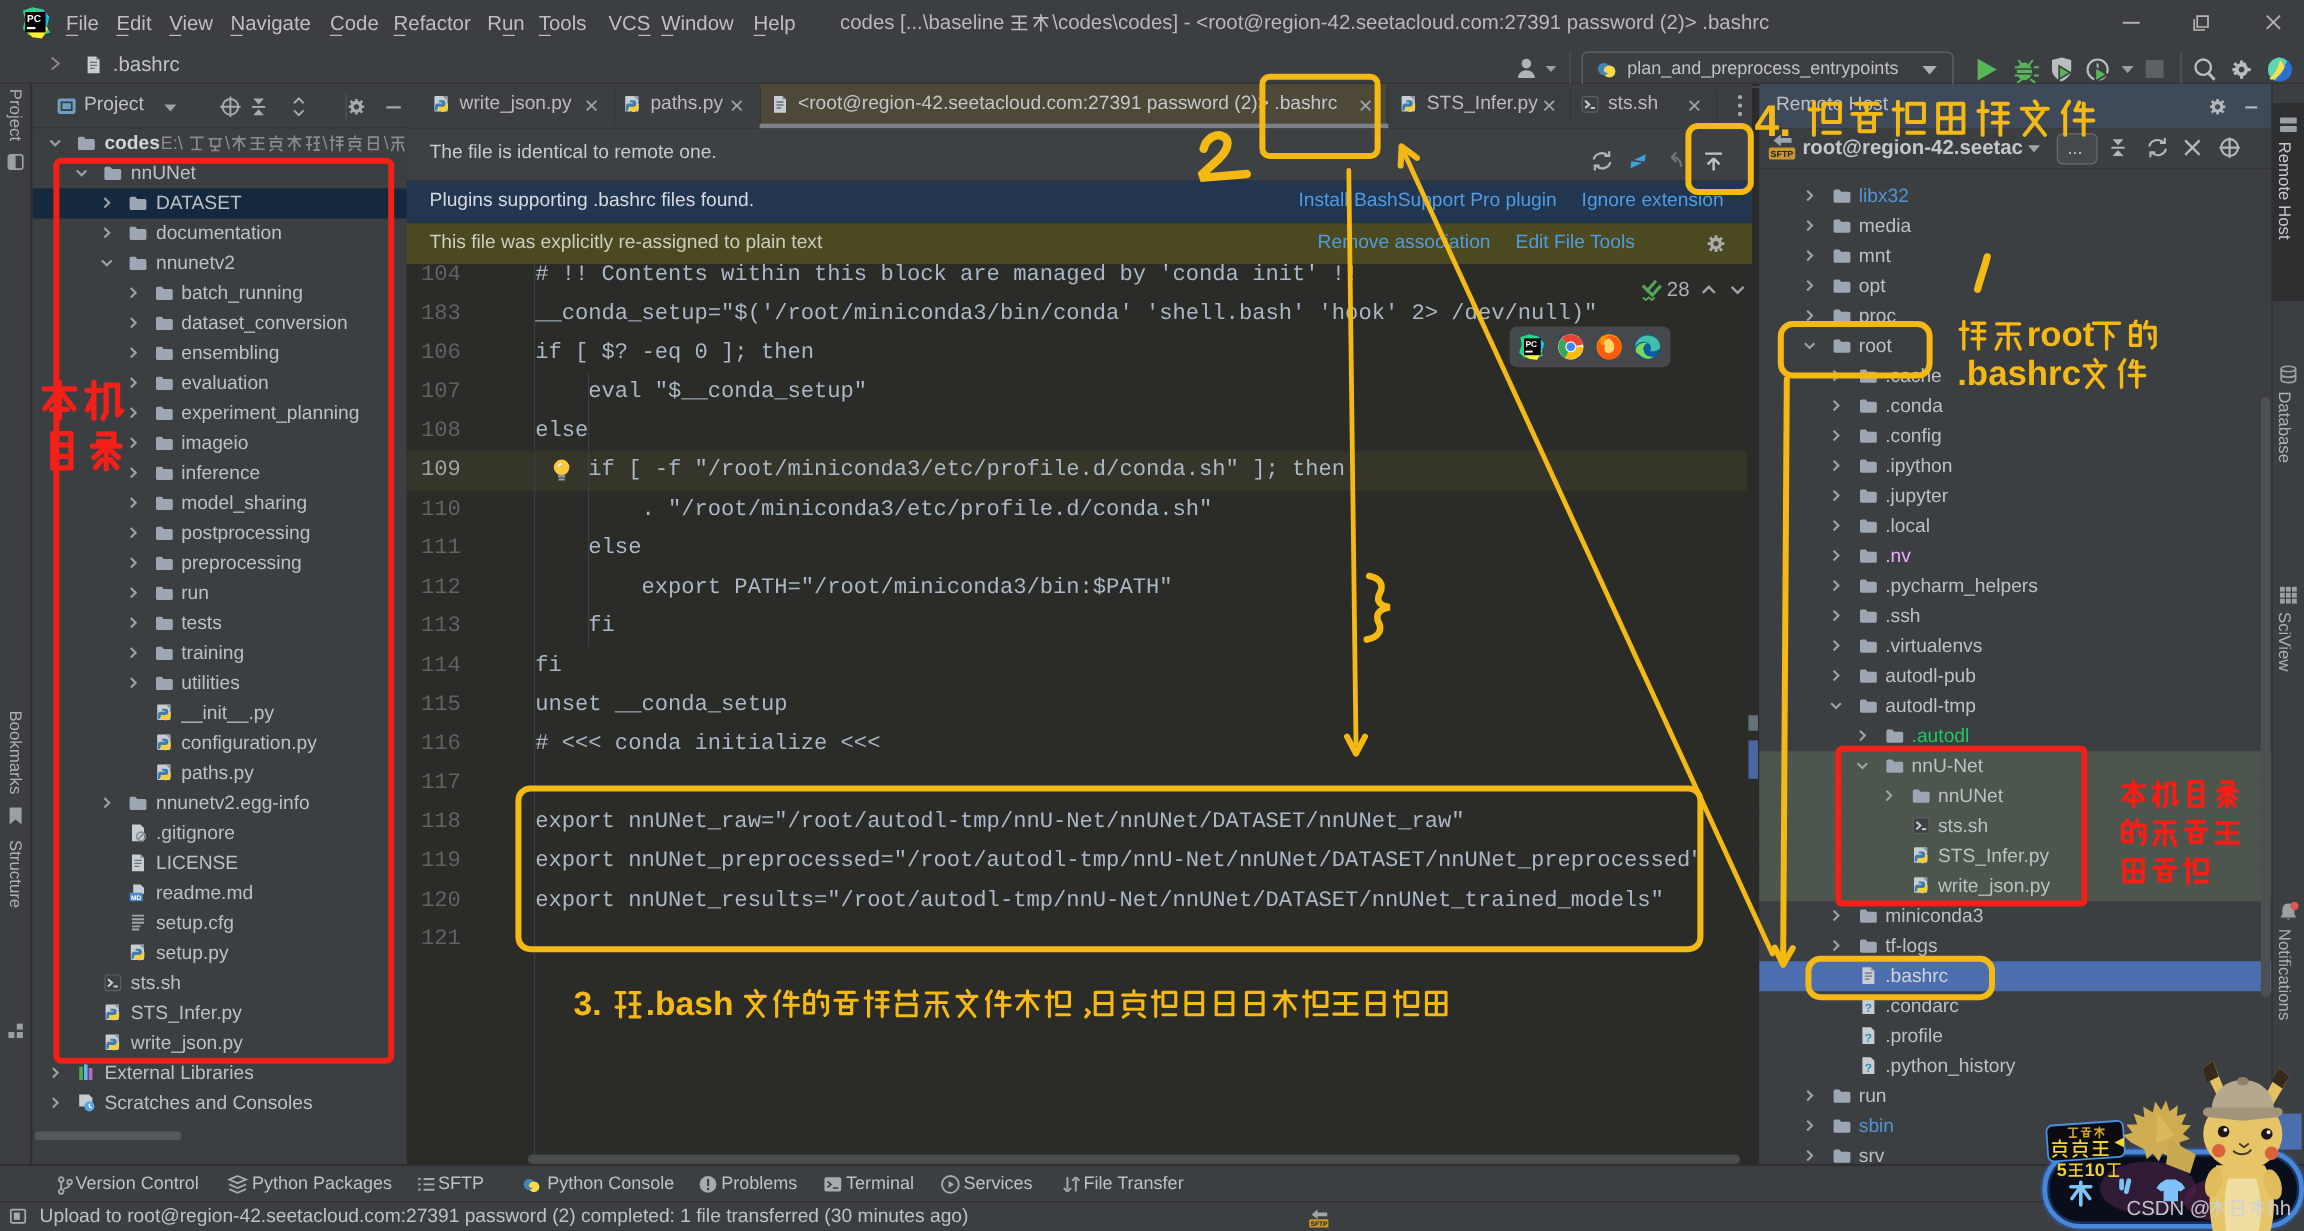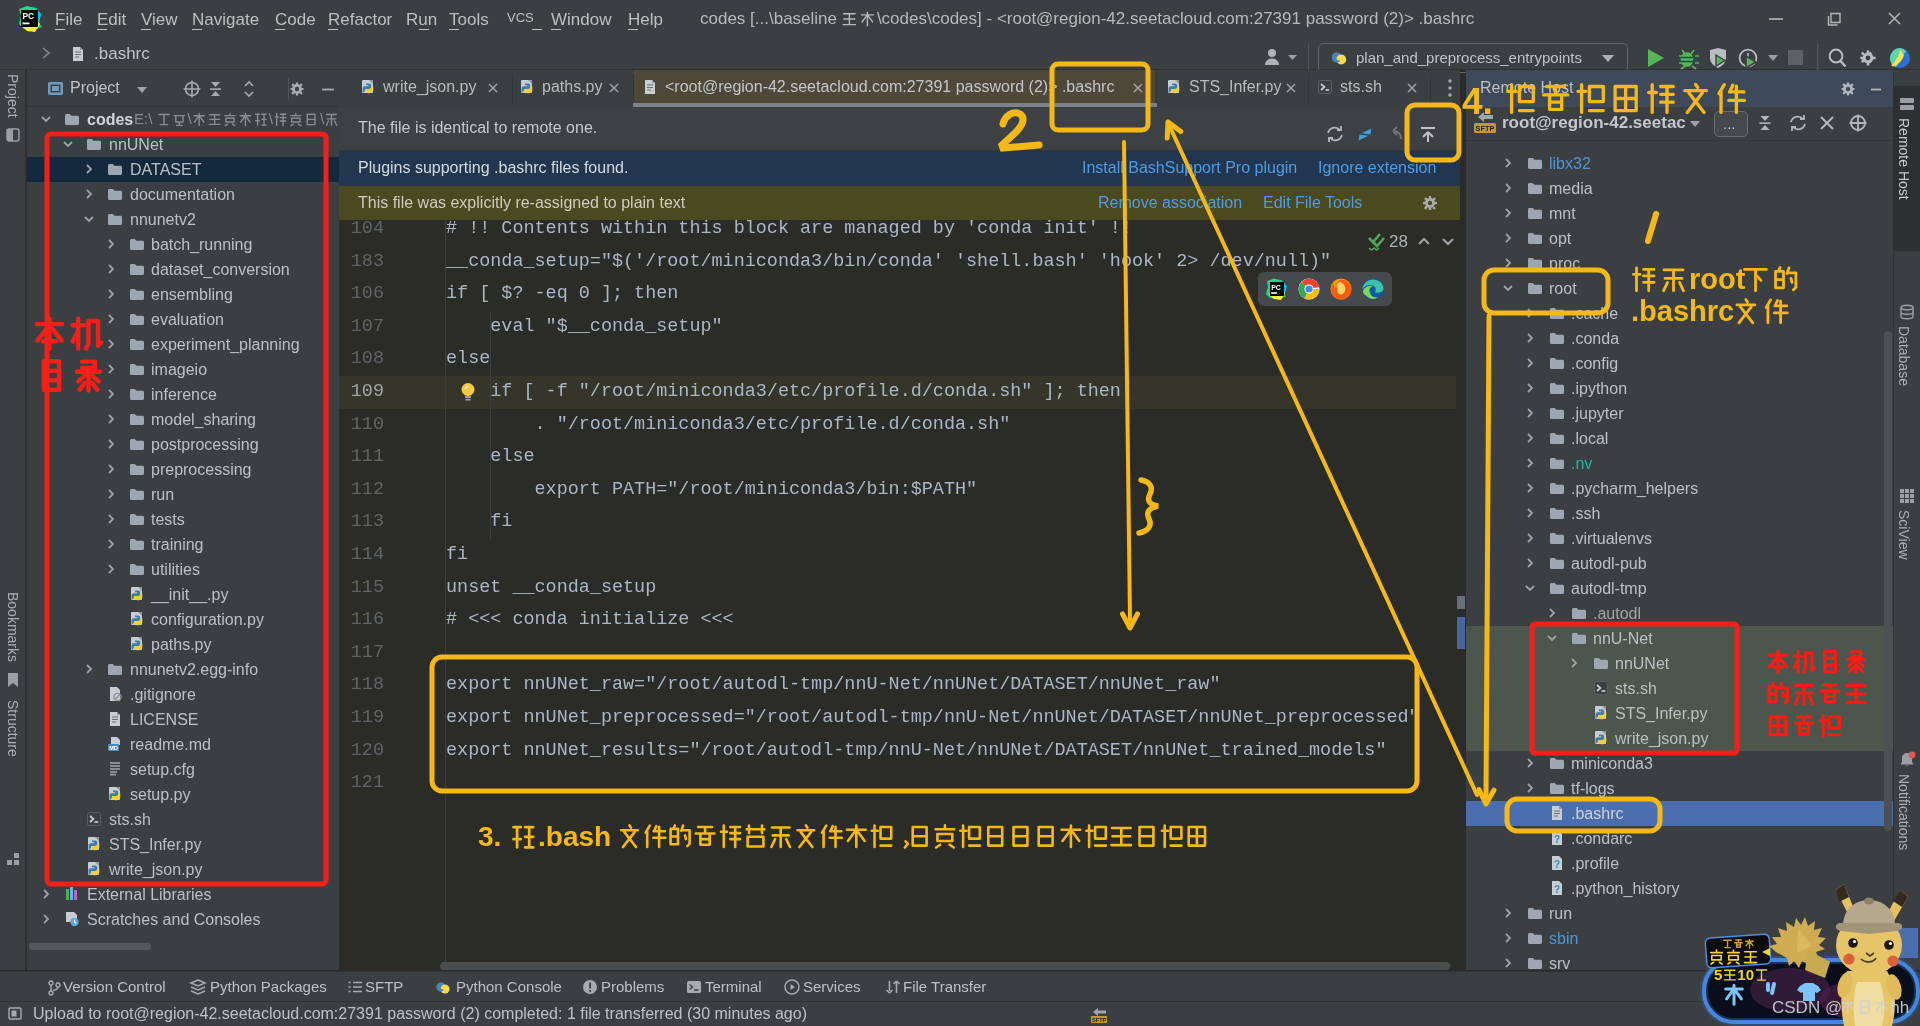--- a/index.html
+++ b/index.html
@@ -27,21 +27,21 @@
     <div class="t" style="left:192px;top:10px;font-size:17px;color:#bfbfbf">Navigate</div>
     <div class="abs" style="left:192px;top:29px;width:10px;height:1px;background:#bfbfbf"></div>
     <div class="t" style="left:275px;top:10px;font-size:17px;color:#bfbfbf">Code</div>
     <div class="abs" style="left:275px;top:29px;width:10px;height:1px;background:#bfbfbf"></div>
     <div class="t" style="left:328px;top:10px;font-size:17px;color:#bfbfbf">Refactor</div>
     <div class="abs" style="left:328px;top:29px;width:10px;height:1px;background:#bfbfbf"></div>
     <div class="t" style="left:406px;top:10px;font-size:17px;color:#bfbfbf">Run</div>
     <div class="abs" style="left:419px;top:29px;width:10px;height:1px;background:#bfbfbf"></div>
     <div class="t" style="left:449px;top:10px;font-size:17px;color:#bfbfbf">Tools</div>
     <div class="abs" style="left:449px;top:29px;width:10px;height:1px;background:#bfbfbf"></div>
-    <div class="t" style="left:507px;top:10px;font-size:13px;color:#bfbfbf">VCS</div>
+    <div class="t" style="left:507px;top:10px;font-size:17px;color:#bfbfbf">VCS</div>
     <div class="abs" style="left:532px;top:29px;width:10px;height:1px;background:#bfbfbf"></div>
     <div class="t" style="left:551px;top:10px;font-size:17px;color:#bfbfbf">Window</div>
     <div class="abs" style="left:551px;top:29px;width:10px;height:1px;background:#bfbfbf"></div>
     <div class="t" style="left:628px;top:10px;font-size:17px;color:#bfbfbf">Help</div>
     <div class="abs" style="left:628px;top:29px;width:10px;height:1px;background:#bfbfbf"></div>
     <svg class="abs" style="left:0;top:0" width="1920" height="38">
       <text x="700.0" y="24.4" font-size="17.0" fill="#b9b9b9" font-family="Liberation Sans" font-weight="normal">codes [...\baseline</text>
       <path d="M843.5 13.7L855.2 13.7M843.8 19.0L854.9 19.0M843.2 24.6L855.5 24.6M849.4 13.7L849.4 24.6" stroke="#b9b9b9" stroke-width="1.4" fill="none" stroke-linecap="round"></path>
       <path d="M861.5 14.9L873.2 14.9M867.4 12.3L867.4 25.7M866.4 16.1L862.1 21.9M868.4 16.1L872.6 21.9" stroke="#b9b9b9" stroke-width="1.4" fill="none" stroke-linecap="round"></path>
       <text x="876.9" y="24.4" font-size="17.0" fill="#b9b9b9" font-family="Liberation Sans" font-weight="normal">\codes\codes] - &lt;root@region-42.seetacloud.com:27391 password (2)&gt; .bashrc</text>
@@ -699,21 +699,21 @@
       <svg class="abs" style="left:83px;top:289.0px" width="16" height="16" viewBox="0 0 16 16">
         <path d="M1 4.5c0-.8.6-1.5 1.4-1.5h3.4l1.6 1.8h6.2c.8 0 1.4.7 1.4 1.5v6.2c0 .8-.6 1.5-1.4 1.5H2.4c-.8 0-1.4-.7-1.4-1.5z" fill="#9da7b4"></path>
       </svg>
       <div class="row25" style="left:105px;top:285px;color:#bcc0c4">.local</div>
       <svg class="abs" style="left:56px;top:314.0px" width="16" height="16" viewBox="0 0 16 16">
         <path d="M6 4l4 4-4 4" stroke="#9ea1a5" stroke-width="1.8" fill="none"></path>
       </svg>
       <svg class="abs" style="left:83px;top:314.0px" width="16" height="16" viewBox="0 0 16 16">
         <path d="M1 4.5c0-.8.6-1.5 1.4-1.5h3.4l1.6 1.8h6.2c.8 0 1.4.7 1.4 1.5v6.2c0 .8-.6 1.5-1.4 1.5H2.4c-.8 0-1.4-.7-1.4-1.5z" fill="#9da7b4"></path>
       </svg>
-      <div class="row25" style="left:105px;top:310px;color:#14b8a6">.nv</div>
+      <div class="row25" style="left:105px;top:310px;color:#f0abfc">.nv</div>
       <svg class="abs" style="left:56px;top:339.0px" width="16" height="16" viewBox="0 0 16 16">
         <path d="M6 4l4 4-4 4" stroke="#9ea1a5" stroke-width="1.8" fill="none"></path>
       </svg>
       <svg class="abs" style="left:83px;top:339.0px" width="16" height="16" viewBox="0 0 16 16">
         <path d="M1 4.5c0-.8.6-1.5 1.4-1.5h3.4l1.6 1.8h6.2c.8 0 1.4.7 1.4 1.5v6.2c0 .8-.6 1.5-1.4 1.5H2.4c-.8 0-1.4-.7-1.4-1.5z" fill="#9da7b4"></path>
       </svg>
       <div class="row25" style="left:105px;top:335px;color:#bcc0c4">.pycharm_helpers</div>
       <svg class="abs" style="left:56px;top:364.0px" width="16" height="16" viewBox="0 0 16 16">
         <path d="M6 4l4 4-4 4" stroke="#9ea1a5" stroke-width="1.8" fill="none"></path>
       </svg>
@@ -741,21 +741,21 @@
       <svg class="abs" style="left:83px;top:439.0px" width="16" height="16" viewBox="0 0 16 16">
         <path d="M1 4.5c0-.8.6-1.5 1.4-1.5h3.4l1.6 1.8h6.2c.8 0 1.4.7 1.4 1.5v6.2c0 .8-.6 1.5-1.4 1.5H2.4c-.8 0-1.4-.7-1.4-1.5z" fill="#9da7b4"></path>
       </svg>
       <div class="row25" style="left:105px;top:435px;color:#bcc0c4">autodl-tmp</div>
       <svg class="abs" style="left:78px;top:464.0px" width="16" height="16" viewBox="0 0 16 16">
         <path d="M6 4l4 4-4 4" stroke="#9ea1a5" stroke-width="1.8" fill="none"></path>
       </svg>
       <svg class="abs" style="left:105px;top:464.0px" width="16" height="16" viewBox="0 0 16 16">
         <path d="M1 4.5c0-.8.6-1.5 1.4-1.5h3.4l1.6 1.8h6.2c.8 0 1.4.7 1.4 1.5v6.2c0 .8-.6 1.5-1.4 1.5H2.4c-.8 0-1.4-.7-1.4-1.5z" fill="#9da7b4"></path>
       </svg>
-      <div class="row25" style="left:127px;top:460px;color:#a3a3a3">.autodl</div>
+      <div class="row25" style="left:127px;top:460px;color:#22c55e">.autodl</div>
       <div class="abs" style="left:0;top:485px;width:427px;height:25px;background:#4c564c"></div>
       <svg class="abs" style="left:78px;top:489.0px" width="16" height="16" viewBox="0 0 16 16">
         <path d="M4 6l4 4 4-4" stroke="#9ea1a5" stroke-width="1.8" fill="none"></path>
       </svg>
       <svg class="abs" style="left:105px;top:489.0px" width="16" height="16" viewBox="0 0 16 16">
         <path d="M1 4.5c0-.8.6-1.5 1.4-1.5h3.4l1.6 1.8h6.2c.8 0 1.4.7 1.4 1.5v6.2c0 .8-.6 1.5-1.4 1.5H2.4c-.8 0-1.4-.7-1.4-1.5z" fill="#9da7b4"></path>
       </svg>
       <div class="row25" style="left:127px;top:485px;color:#bcc0c4">nnU-Net</div>
       <div class="abs" style="left:0;top:510px;width:427px;height:25px;background:#4c564c"></div>
       <svg class="abs" style="left:100px;top:514.0px" width="16" height="16" viewBox="0 0 16 16">

